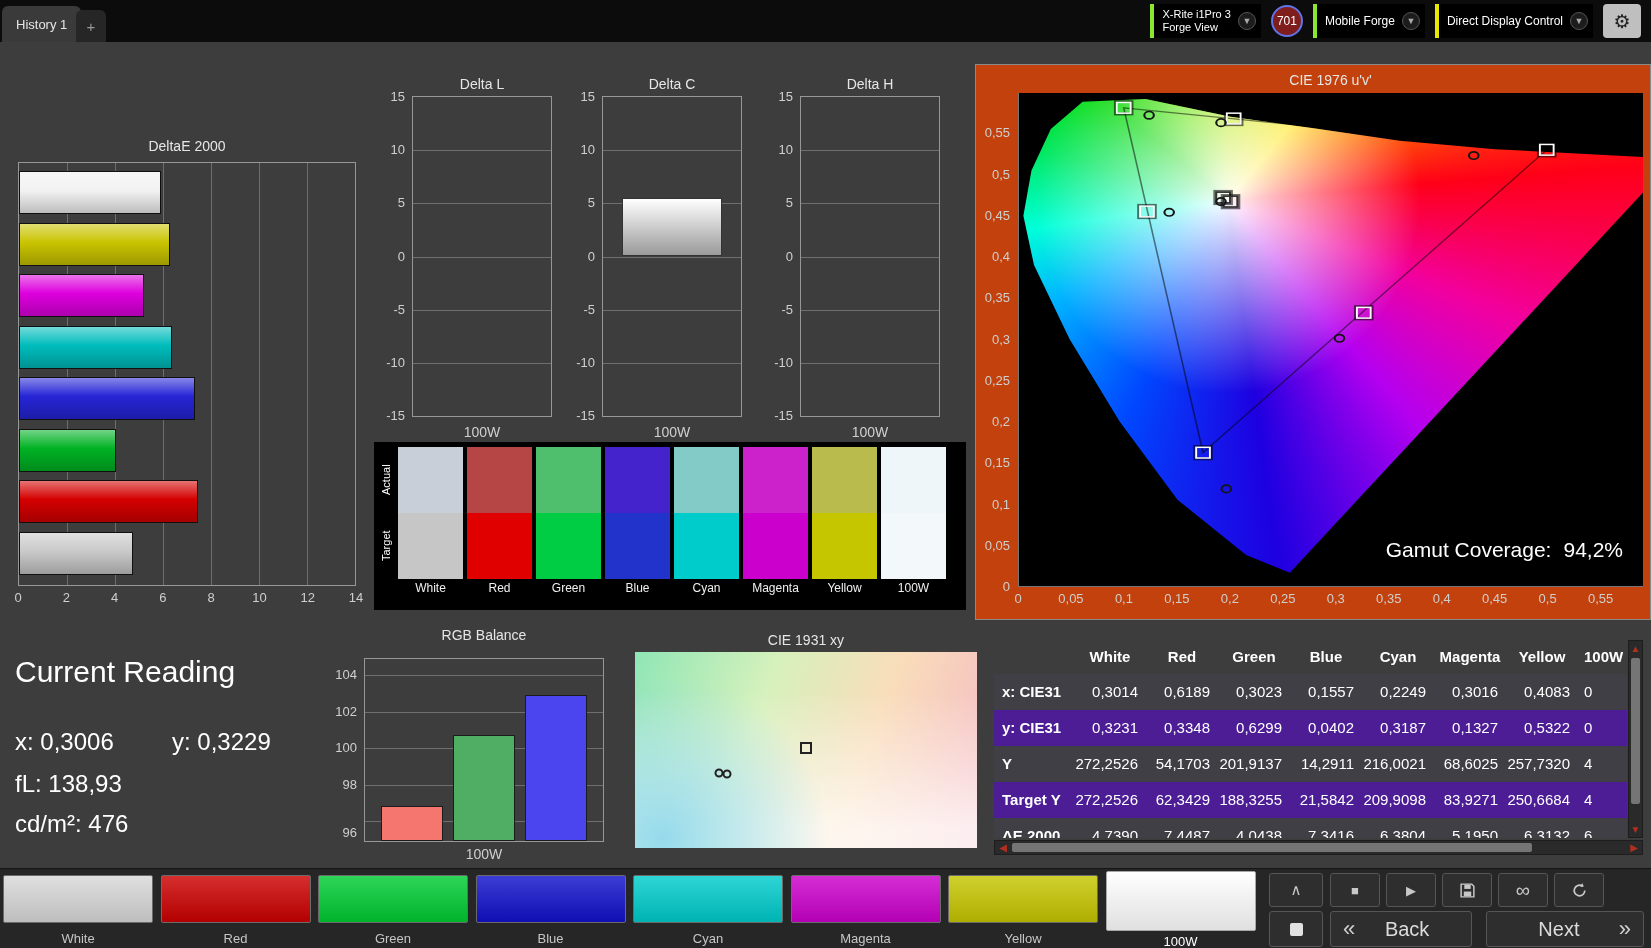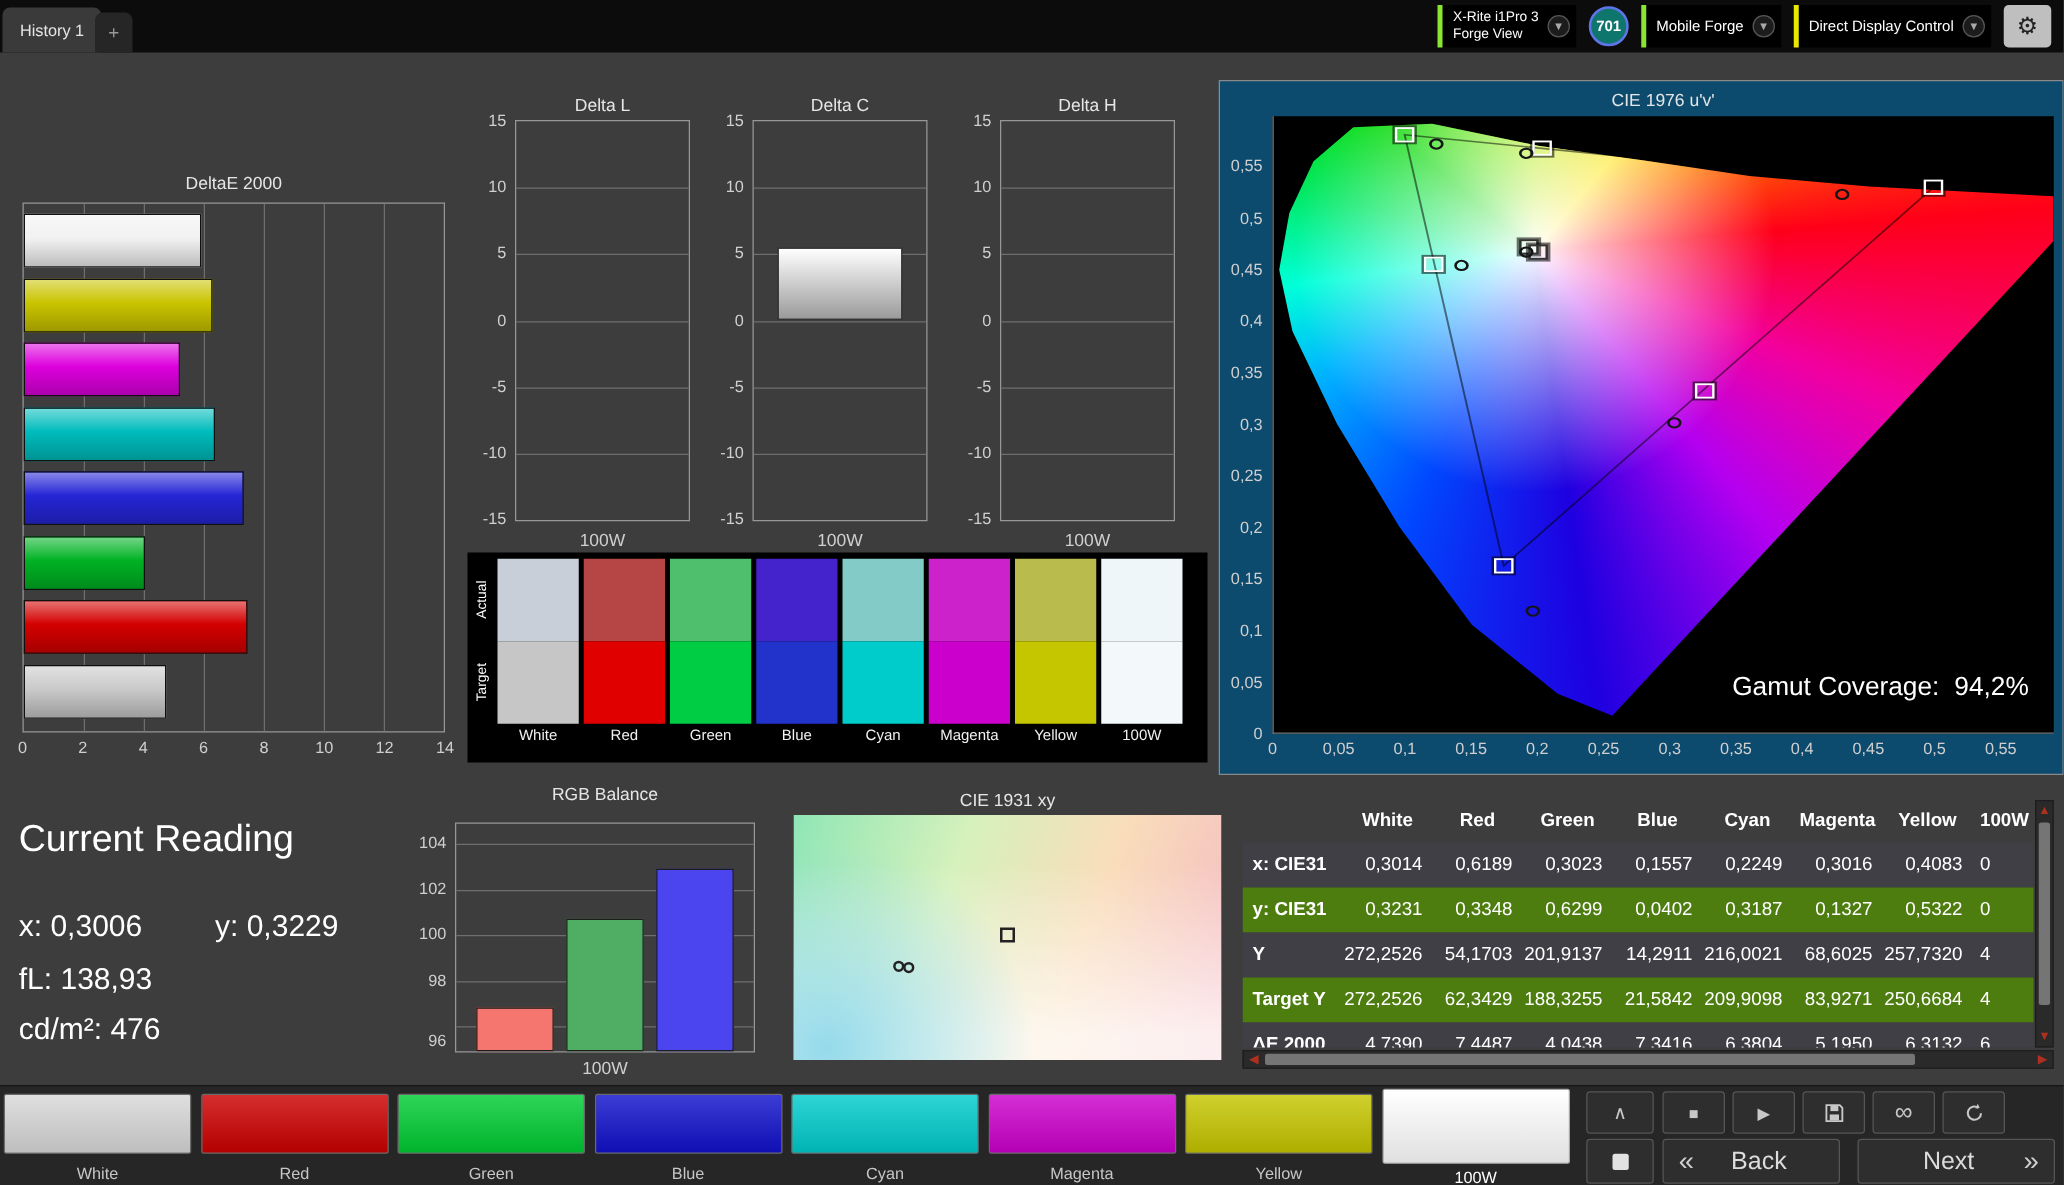--- a/index.html
+++ b/index.html
@@ -15,22 +15,22 @@
     border-radius:6px 6px 0 0;color:#999;font-size:15px;display:flex;align-items:center;justify-content:center}
   #topbar-right{position:absolute;right:10px;top:4px;height:34px;display:flex;align-items:center;gap:10px}
   .dropdown{position:relative;height:34px;background:#000;display:flex;flex-direction:column;
     justify-content:center;padding:0 30px 0 8px;color:#fff;border-left:4px solid #8ae62e}
   .dropdown.yellow{border-left-color:#e8e800}
   .dd1{font-size:11px;line-height:13px;white-space:nowrap}
   .dd-single{font-size:12px;white-space:nowrap}
   .arrow-circle{position:absolute;right:5px;top:50%;transform:translateY(-50%);width:18px;height:18px;
     border-radius:50%;background:#1c1c1c;border:1px solid #555;color:#aaa;font-size:9px;
     display:flex;align-items:center;justify-content:center}
-  .badge{width:32px;height:32px;border-radius:50%;background:#0f766e;border:2px solid #5e74e8;
-    color:#fff;font-size:12px;font-weight:bold;display:flex;align-items:center;justify-content:center}
+  .badge{width:32px;height:32px;border-radius:50%;background:#7f1d1d;border:2px solid #5e74e8;
+    color:#fff;font-size:12px;font-weight:normal;display:flex;align-items:center;justify-content:center}
   .gear-btn{width:38px;height:34px;border-radius:4px;background:#bfbfbf;color:#222;font-size:19px;
     display:flex;align-items:center;justify-content:center}
 
   
   #page-title{position:absolute;left:18px;top:56px;font-size:38px;color:#fdfdfd}
   .chart-title{position:absolute;font-size:14px;color:#e6e6e6;text-align:center}
 
   
   #deltae-plot{position:absolute;left:18px;top:162px;width:338px;height:424px;border:1px solid #979797}
   .vgrid{position:absolute;top:0;bottom:0;width:1px;background:#6e6e6e}
@@ -52,21 +52,21 @@
   #swatch-panel{position:absolute;left:374px;top:442px;width:592px;height:168px;background:#000;
     display:flex;padding:5px 0 0 3px}
   #swatch-rowlabels{width:17px}
   .vlabel{writing-mode:vertical-rl;transform:rotate(180deg);font-size:11px;color:#fff;height:66px;
     width:17px;display:flex;align-items:center;justify-content:center}
   .swatch-col{width:65px;margin-left:4px}
   .swatch{height:66px}
   .swatch-name{height:16px;font-size:12px;color:#f0f0f0;text-align:center;padding-top:2px}
 
   
-  #cie-panel{position:absolute;left:975px;top:64px;width:676px;height:556px;background:#0c4a6e;
+  #cie-panel{position:absolute;left:975px;top:64px;width:676px;height:556px;background:#c2410c;
     border:1px solid #8a8a8a}
   #cie-plot{position:absolute;left:42px;top:28px;width:625px;height:494px;background:#000;
     border-left:1px solid #777;border-bottom:1px solid #777}
   #horseshoe{position:absolute;inset:0;
     background:
       radial-gradient(circle at 33.4% 21.9%,rgba(255,255,255,.97) 0%,rgba(255,255,255,.72) 8%,rgba(255,255,255,0) 34%),
       conic-gradient(from 0deg at 33.4% 21.9%,
         #b4e800 0deg,#ffe400 40deg,#ff7a00 62deg,#ff0018 85deg,#f2009e 112deg,#b400f0 140deg,
         #1e00e0 172deg,#0048ff 205deg,#00b4ff 240deg,#00ffd8 262deg,#00e860 285deg,#00d800 310deg,
         #5fe400 335deg,#b4e800 360deg);
@@ -96,21 +96,21 @@
       radial-gradient(circle at 8% 95%,rgba(140,215,235,.9) 0%,rgba(140,215,235,0) 45%),
       linear-gradient(to bottom,rgba(255,255,255,0) 20%,rgba(255,255,255,.75) 90%),
       linear-gradient(110deg,#8fe6b5 0%,#d6f1bc 35%,#f9ddba 65%,#f4b8c4 100%)}
   .m-square{position:absolute;width:12px;height:12px;border:2px solid #222;transform:translate(-50%,-50%)}
   .m-circle{position:absolute;width:9px;height:9px;border:2px solid #222;border-radius:50%;transform:translate(-50%,-50%)}
 
   
   #meas-table{position:absolute;left:994px;top:640px;width:633px;height:198px;overflow:hidden}
   .trow{display:flex;height:36px;line-height:36px}
   #table-header{display:flex;height:34px;line-height:34px;font-weight:bold}
-  .trow.alt{background:#4d7c0f}
+  .trow.alt{background:#4c1d95}
   .trow{background:#3f3f45}
   .tcell{width:72px;padding-right:8px;font-size:15px;text-align:right;flex-shrink:0;overflow:hidden;white-space:nowrap}
   .thead{text-align:center;padding-right:0}
   .tlabel{width:80px;text-align:left;padding-left:8px;font-weight:bold}
   .tpartial{width:49px;text-align:left;padding-left:6px;padding-right:0}
   .scrollbar{position:absolute;background:#2a2a2a;border:1px solid #1d1d1d}
   .sb-arrow{position:absolute;color:#b03020;font-size:10px;line-height:13px;text-align:center}
   .sb-thumb{position:absolute;background:#757575;border-radius:2px}
 
   

